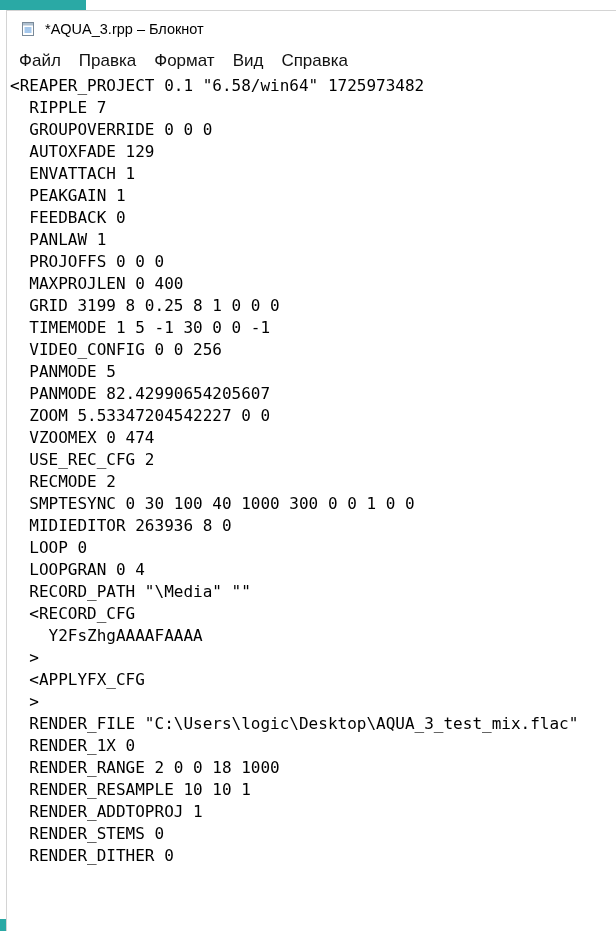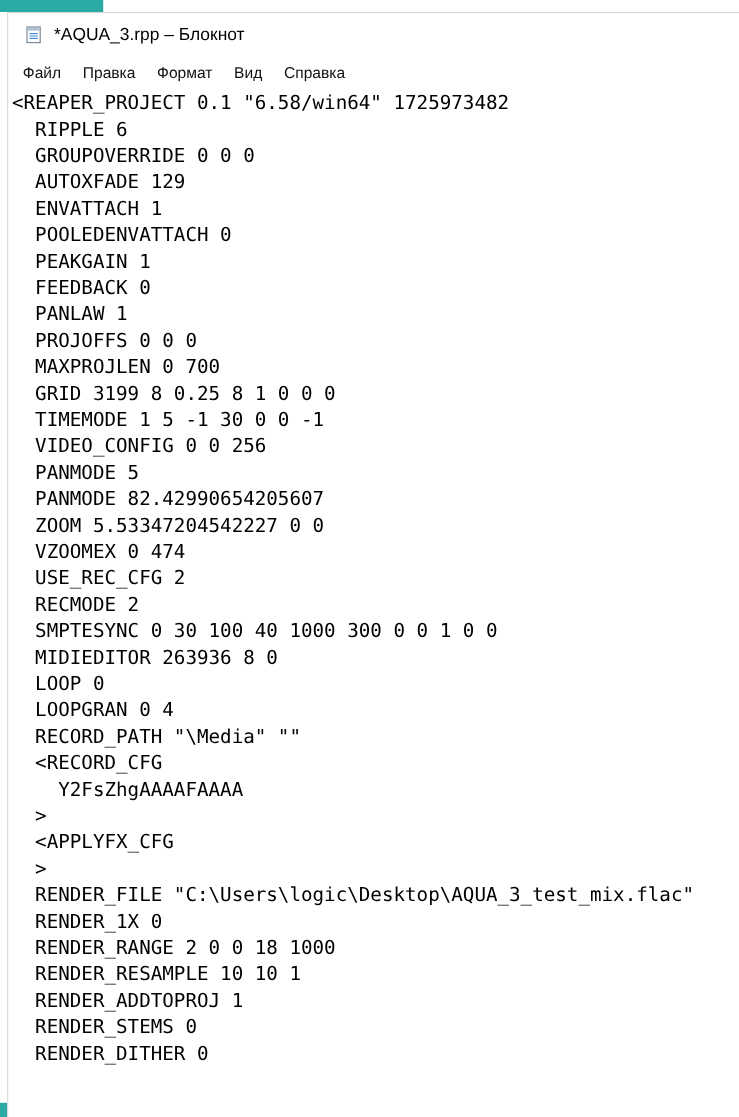--- a/index.html
+++ b/index.html
@@ -52,21 +52,21 @@
   .app-icon { width: 16px; height: 16px; display: inline-flex; flex: 0 0 16px; }
   .title-text { white-space: nowrap; }
 
   .menu-bar {
     height: 27px;
     flex: 0 0 27px;
     display: flex;
     align-items: center;
     padding-left: 3px;
     background: #ffffff;
-    font-size: 13px;
+    font-size: 17px;
     color: #111111;
     user-select: none;
   }
   .menu-item { padding: 4px 9px; cursor: default; }
 
   .editor {
     flex: 1 1 auto;
     background: #ffffff;
     font-family: "DejaVu Sans Mono", "Liberation Mono", monospace;
     font-size: 16px;
@@ -103,30 +103,29 @@
     <div class="menu-bar">
         <span class="menu-item">Файл</span>
         <span class="menu-item">Правка</span>
         <span class="menu-item">Формат</span>
         <span class="menu-item">Вид</span>
         <span class="menu-item">Справка</span>
       </div>
 
     <div class="editor">
         <div class="code-line">&lt;REAPER_PROJECT 0.1 "6.58/win64" 1725973482</div>
-        <div class="code-line">  RIPPLE 6</div>
+        <div class="code-line">  RIPPLE 7</div>
         <div class="code-line">  GROUPOVERRIDE 0 0 0</div>
         <div class="code-line">  AUTOXFADE 129</div>
         <div class="code-line">  ENVATTACH 1</div>
-        <div class="code-line">  POOLEDENVATTACH 0</div>
         <div class="code-line">  PEAKGAIN 1</div>
         <div class="code-line">  FEEDBACK 0</div>
         <div class="code-line">  PANLAW 1</div>
         <div class="code-line">  PROJOFFS 0 0 0</div>
-        <div class="code-line">  MAXPROJLEN 0 700</div>
+        <div class="code-line">  MAXPROJLEN 0 400</div>
         <div class="code-line">  GRID 3199 8 0.25 8 1 0 0 0</div>
         <div class="code-line">  TIMEMODE 1 5 -1 30 0 0 -1</div>
         <div class="code-line">  VIDEO_CONFIG 0 0 256</div>
         <div class="code-line">  PANMODE 5</div>
         <div class="code-line">  PANMODE 82.42990654205607</div>
         <div class="code-line">  ZOOM 5.53347204542227 0 0</div>
         <div class="code-line">  VZOOMEX 0 474</div>
         <div class="code-line">  USE_REC_CFG 2</div>
         <div class="code-line">  RECMODE 2</div>
         <div class="code-line">  SMPTESYNC 0 30 100 40 1000 300 0 0 1 0 0</div>

